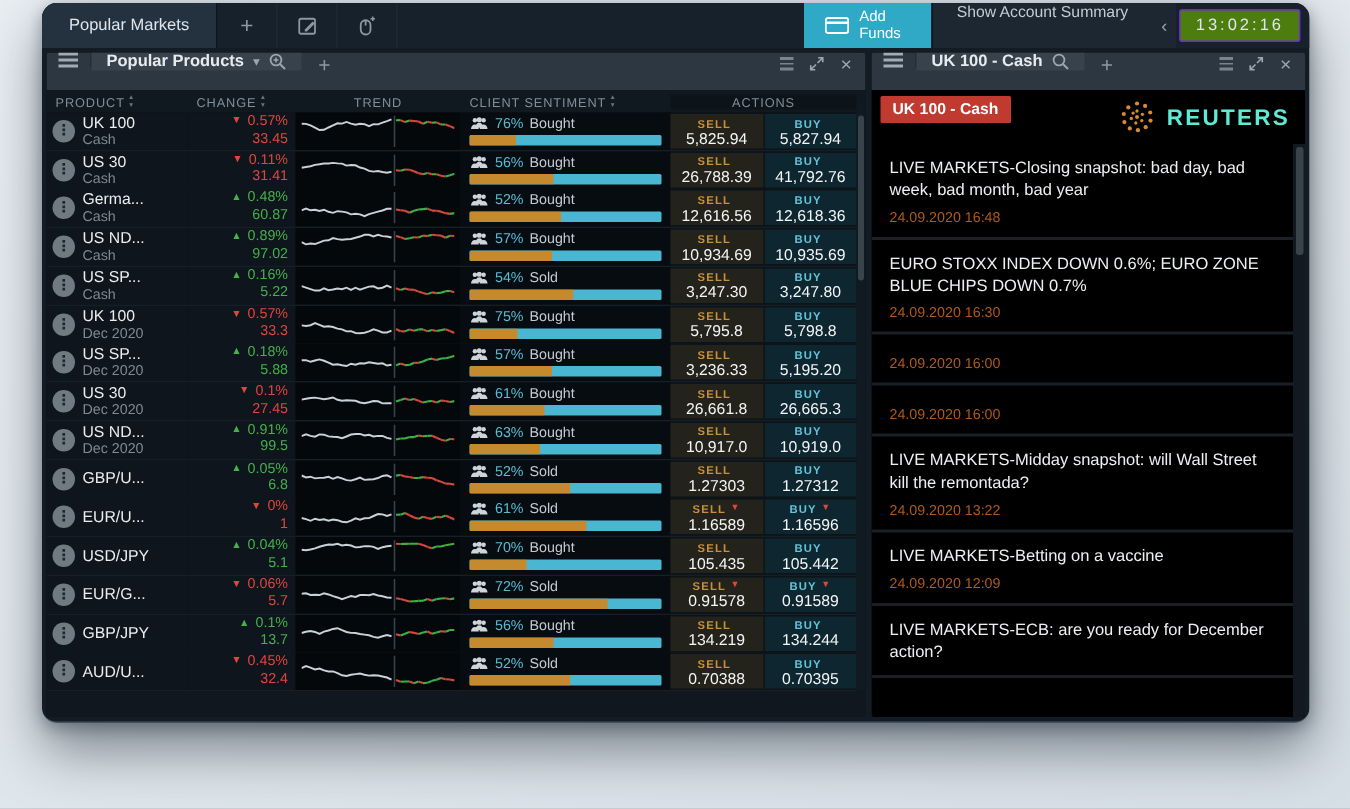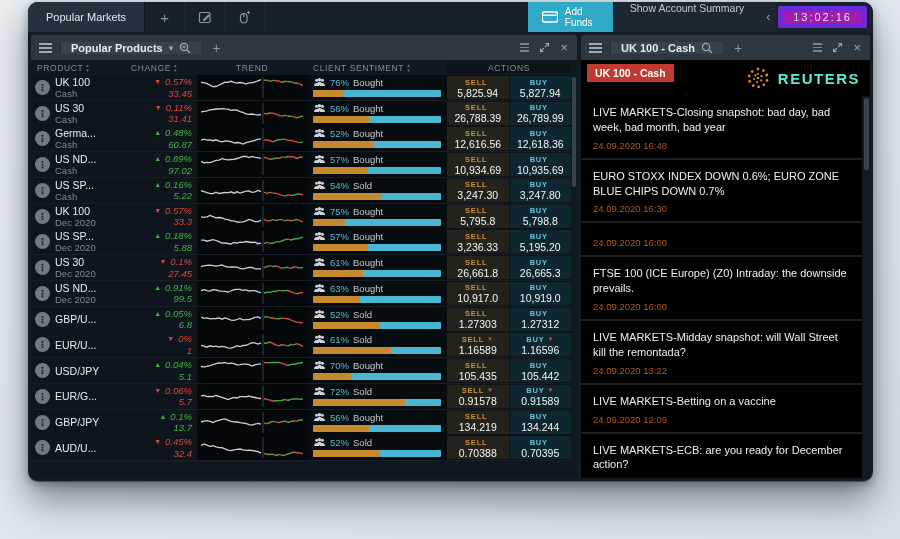--- a/index.html
+++ b/index.html
@@ -19,30 +19,30 @@
   .tb-ic { width:40px; display:flex; align-items:center; justify-content:center;
     color:#8b98a3; font-size:15px; border-right:1px solid #1d2832; cursor:pointer; }
   .tb-spacer { flex:1; }
   .add-funds { background:#2fa9c6; color:#fff; font-size:10px; line-height:1.15;
     display:flex; align-items:center; gap:7px; padding:0 14px; cursor:pointer; }
   .add-funds .txt { width:34px; }
   .acct { background:#1c2731; color:#c3ccd4; font-size:10.5px; display:flex; align-items:flex-start;
     padding:0 16px; border-left:1px solid #0e151c; cursor:pointer; }
   .tb-chev { width:16px; display:flex; align-items:center; justify-content:center;
     color:#9aa7b1; font-size:12px; cursor:pointer; background:#1c2731; }
-  .clock { background:#a21caf; border:5px solid #6d28d9; border-radius:2px; margin:4px 6px 4px 2px;
+  .clock { background:#4d7c0f; border:1px solid #6d28d9; border-radius:2px; margin:4px 6px 4px 2px;
     color:#dfe6ec; font-size:11px; letter-spacing:2px; display:flex; align-items:center; padding:0 10px; }
 
   
   .panels { flex:1; display:flex; gap:4px; padding:3px; min-height:0; }
   .panel { display:flex; flex-direction:column; min-height:0; border-radius:2px; overflow:hidden; }
   .panel.left { width:546px; flex:none; background:#0c1319; }
   .panel.right { flex:1; background:#0e151c; }
 
-  .phead { height:25px; background:#2c3742; display:flex; align-items:center; flex:none; }
+  .phead { height:25px; background:#2c3742; display:flex; align-items:flex-start; flex:none; }
   .ph-burger { width:30px; display:flex; flex-direction:column; gap:2px; align-items:center;
     justify-content:center; border-right:1px solid #222d37; cursor:pointer; }
   .ph-burger i { width:13px; height:2px; background:#9fabb5; }
   .ph-tab { background:#37424d; display:flex; align-items:center; gap:6px; padding:0 10px;
     color:#e6ebef; font-size:11px; font-weight:bold; cursor:pointer; }
   .caret { color:#9aa7b1; font-size:9px; }
   .ph-plus { width:30px; display:flex; align-items:center; justify-content:center;
     color:#8b98a3; font-size:14px; cursor:pointer; }
   .ph-spacer { flex:1; }
   .ph-right { display:flex; align-items:center; gap:10px; padding:0 9px; }
@@ -59,22 +59,22 @@
   .sortic { display:flex; flex-direction:column; line-height:4.5px; font-size:5px; color:#657581; }
   .rows { height:386px; display:grid; grid-auto-rows:1fr; position:relative; flex:none;
     padding-right:6px; background:#0c1319; }
   .row { display:grid; grid-template-columns:94px 72px 110px 140px 1fr;
     border-bottom:1px solid #161f27; min-height:0; }
   .c-prod { background:#0e151c; display:flex; align-items:center; gap:5px; padding:0 4px; cursor:pointer; }
   .dots-circle { width:15px; height:15px; border-radius:50%; background:#6f7a83; color:#1d262e;
     font-size:10px; font-weight:bold; display:flex; align-items:center; justify-content:center; flex:none; }
   .pname { color:#eaeef1; font-size:10.5px; white-space:nowrap; }
   .pperiod { color:#7e8992; font-size:9.5px; }
-  .c-change { background:#0e151c; display:flex; flex-direction:column; justify-content:center;
-    align-items:flex-end; padding:0 5px; font-size:9.5px; line-height:11.5px;font-style:italic; }
+  .c-change { background:#0e151c; display:flex; flex-direction:column; justify-content:flex-start;
+    align-items:flex-end; padding:0 5px; font-size:9.5px; line-height:11.5px; }
   .c-change .l1 { display:flex; gap:4px; align-items:center; }
   .c-change .tri { font-size:7px; }
   .c-change.up { color:#45b14b; } .c-change.down { color:#e0463c; }
   .c-trendcell { background:#05080b; display:flex; align-items:center; justify-content:center; }
   .c-sent { background:#070c10; padding:2px 6px 3px 6px; display:flex; flex-direction:column; justify-content:center; gap:2px; }
   .sent-l1 { display:flex; align-items:center; gap:4px; font-size:9.5px; }
   .sent-pct { color:#56bdd6; } .sent-side { color:#c2cad1; }
   .sent-bar { height:7px; display:flex; width:100%; background:#49b7d2; border-radius:1px; overflow:hidden; }
   .sent-sold { height:100%; background:#c68a2e; flex:none; }
   .c-actions { display:grid; grid-template-columns:1fr 1fr; gap:1px; background:#0c1319; padding:1px 0; }
@@ -362,21 +362,21 @@
                   <span>SELL</span>
                   <span class="tick"></span>
                 </span>
         <span class="aprice">26,788.39</span>
       </div>
       <div class="acell buy">
         <span class="alabel">
                   <span>BUY</span>
                   <span class="tick"></span>
                 </span>
-        <span class="aprice">26,789.99</span>
+        <span class="aprice">41,792.76</span>
       </div>
     </div>
   </div>
 
   <div class="row">
     <div class="c-prod">
       <span class="dots-circle">⋮</span>
       <span>
         <div class="pname">Germa...</div>
         <div class="pperiod">Cash</div>
@@ -1403,21 +1403,20 @@
   <div class="news-item">
     <div class="headline">EURO STOXX INDEX DOWN 0.6%; EURO ZONE BLUE CHIPS DOWN 0.7%</div>
     <div class="ntime">24.09.2020 16:30</div>
   </div>
 
   <div class="news-item">
     <div class="ntime">24.09.2020 16:00</div>
   </div>
 
   <div class="news-item">
-    <div class="headline">FTSE 100 (ICE Europe) (Z0) Intraday: the downside prevails.</div>
     <div class="ntime">24.09.2020 16:00</div>
   </div>
 
   <div class="news-item">
     <div class="headline">LIVE MARKETS-Midday snapshot: will Wall Street kill the remontada?</div>
     <div class="ntime">24.09.2020 13:22</div>
   </div>
 
   <div class="news-item">
     <div class="headline">LIVE MARKETS-Betting on a vaccine</div>

